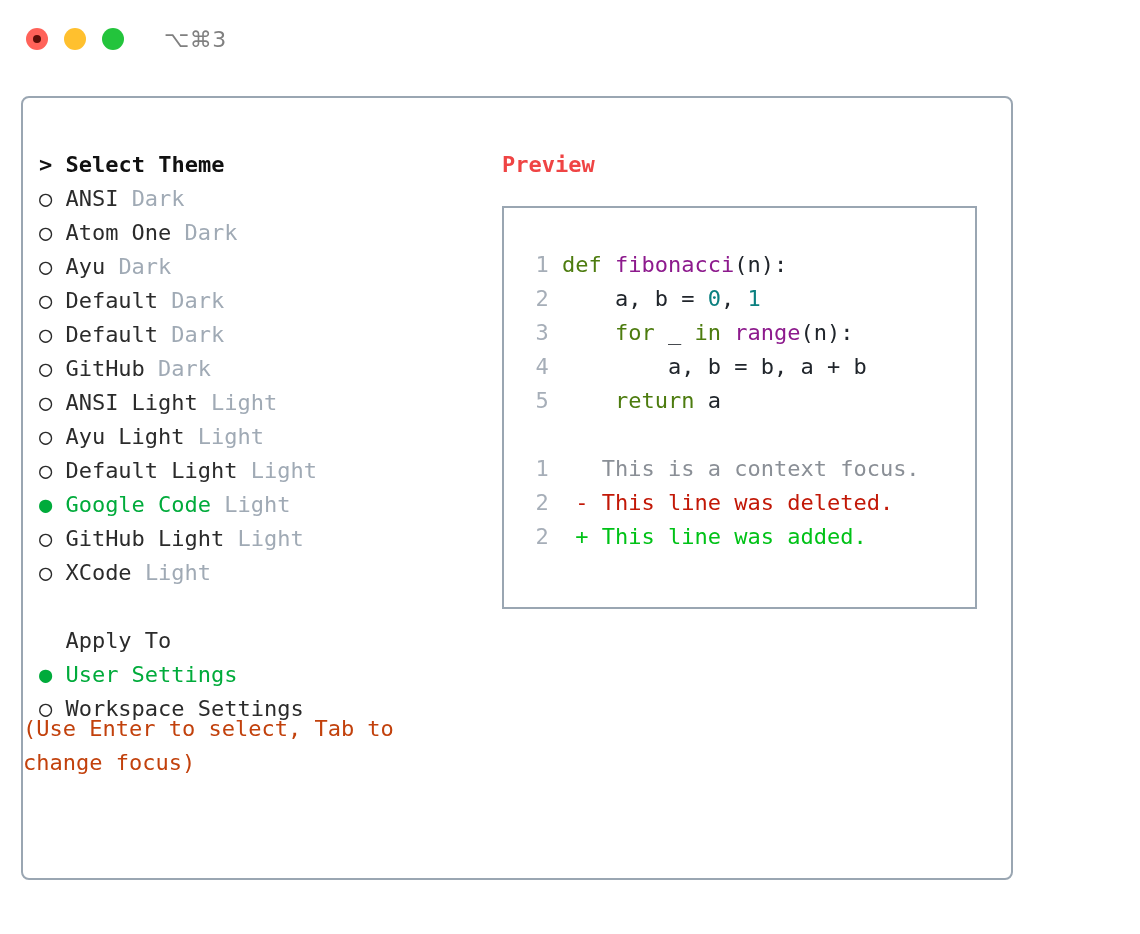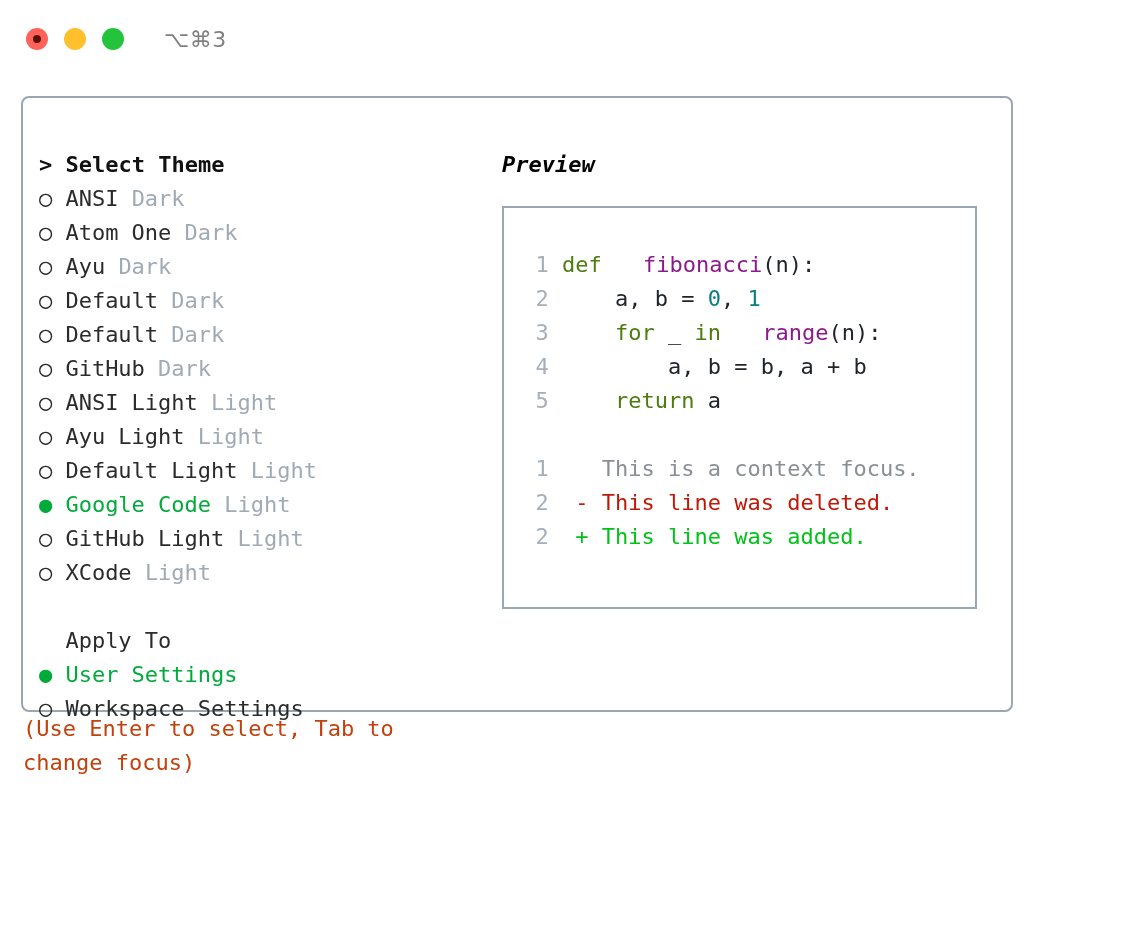--- a/index.html
+++ b/index.html
@@ -66,21 +66,21 @@
     letter-spacing: 0.5px;
     white-space: pre;
   }
 
   
   #panel {
     position: absolute;
     left: 21px;
     top: 96px;
     width: 992px;
-    height: 616px;
+    height: 784px;
     border: 2px solid #9aa6b2;
     border-radius: 8px;
     box-sizing: border-box;
     background: #ffffff;
   }
 
   #columns {
     position: absolute;
     left: 0; top: 0;
     width: 100%;
@@ -134,23 +134,22 @@
   #right-col {
     position: absolute;
     left: 479px;
     top: 50px;
     width: 500px;
   }
   #preview-title {
     font-size: 22px;
     line-height: 34px;
     font-weight: bold;
-    color: #000000;
-    white-space: pre;
-    font-style: italic;
+    color: #ef4444;
+    white-space: pre;
   }
   #preview-box {
     margin-top: 24px;
     width: 475px;
     height: 403px;
     border: 2px solid #9aa6b2;
     box-sizing: border-box;
     background: #ffffff;
     padding: 40px 0 0 14px;
   }
@@ -160,21 +159,21 @@
     white-space: pre;
   }
   .ln {
     display: inline-block;
     width: 1.4em;
     text-align: right;
     color: #a6aeb8;
     margin-right: 0.6em;
   }
   .kw   { color: #4d7c0f; }
-  .fn   { color: #8d1a8d; margin-left: 28px; }
+  .fn   { color: #8d1a8d; }
   .num  { color: #0b8080; }
   .plain{ color: #20252b; }
   .punct{ color: #20252b; }
 
   .blank-code { height: 34px; }
 
   .d-ctx  { color: #8a8f96; }
   .d-del  { color: #c21807; }
   .d-add  { color: #00c217; }
 </style>

